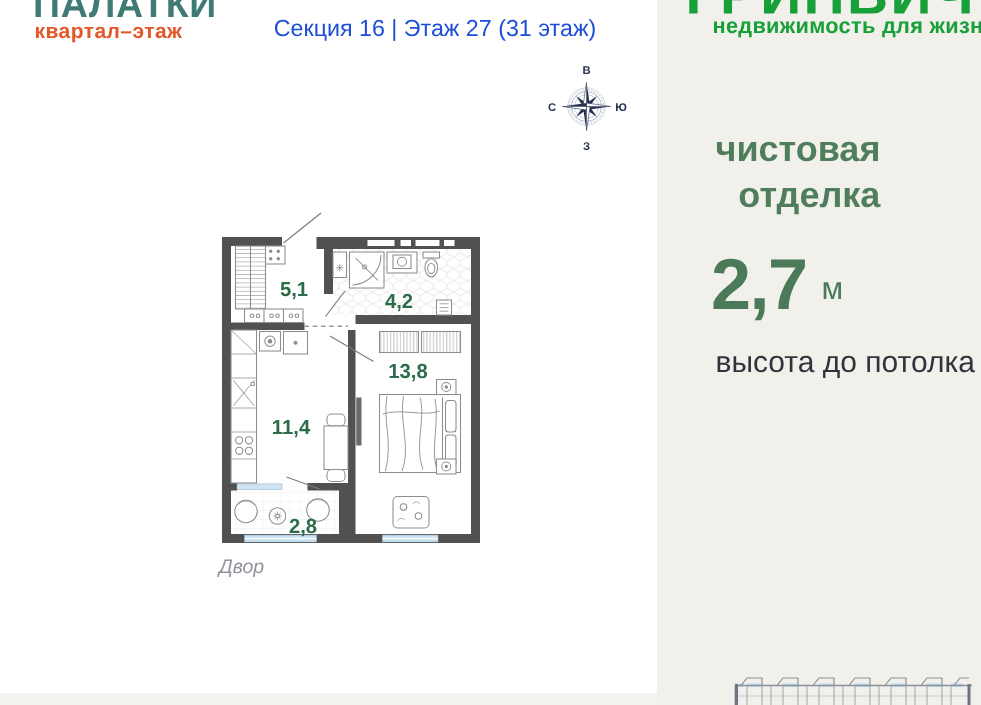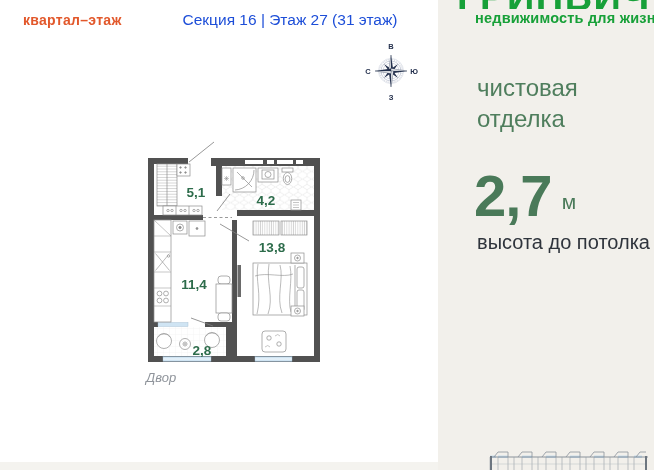--- a/index.html
+++ b/index.html
@@ -20,34 +20,37 @@
 
   .bottom-strip{left:0;top:462px;width:440px;height:8px;background:#f4f3ef;}
 
   
   .right-panel{left:438px;top:0;width:216px;height:470px;background:#f2f0eb;}
   .brand-right-wrap{left:19px;top:0;width:195px;height:9px;overflow:hidden;}
   .brand-right-wrap span{display:block;margin-top:-22px;line-height:38px;font-size:38px;
         font-weight:800;letter-spacing:1.5px;color:#17a038;white-space:nowrap;}
   .brand-right-sub{left:37px;top:10px;font-size:14.5px;font-weight:700;letter-spacing:.2px;
         color:#17a038;white-space:nowrap;}
-  .finish{left:39px;top:72px;font-size:24px;line-height:31px;font-weight:400;color:#4f7e5d;}
+  .finish{left:39px;top:84px;font-size:24px;line-height:31px;font-weight:700;color:#4f7e5d;text-align:right;}
   .ceiling{left:36px;top:167px;display:flex;align-items:baseline;}
-  .ceiling .val{font-size:58px;font-weight:700;line-height:1;color:#4a7a59;letter-spacing:-1px;}
+  .ceiling .val{font-size:48px;font-weight:700;line-height:1;color:#4a7a59;letter-spacing:-1px;}
   .ceiling .unit{font-size:21px;font-weight:500;color:#4a7a59;margin-left:10px;position:relative;top:-7px;}
   .caption{left:39px;top:231px;font-size:20px;font-weight:500;color:#2f343c;white-space:nowrap;}
 
   svg text.area{font-family:"Liberation Sans",sans-serif;font-size:13.5px;font-weight:700;fill:#2d6c4b;}
   svg text.cdir{font-family:"Liberation Sans",sans-serif;font-size:7.5px;font-weight:700;fill:#26324f;}
 </style>
 </head>
 <body>
 
 <div class="page">
 
+  <div class="abs brand-left-wrap">
+    <span>ПАЛАТКИ</span>
+  </div>
   <div class="abs brand-left-sub">квартал–этаж</div>
 
   <div class="abs header-title">Секция 16 | Этаж 27 (31 этаж)</div>
 
   <svg class="abs" style="left:356px;top:38px;" width="70" height="64" viewBox="0 0 70 64">
     <circle cx="35" cy="33" r="12.5" fill="none" stroke="#c3c9d6" stroke-width="0.5"></circle>
     <circle cx="35" cy="33" r="11.3" fill="none" stroke="#9aa2b8" stroke-width="0.5" stroke-dasharray="1,1"></circle>
     <circle cx="35" cy="33" r="10" fill="none" stroke="#aab1c4" stroke-width="0.6"></circle>
     <circle cx="35" cy="33" r="8" fill="none" stroke="#b8bfd0" stroke-width="0.5"></circle>
 

